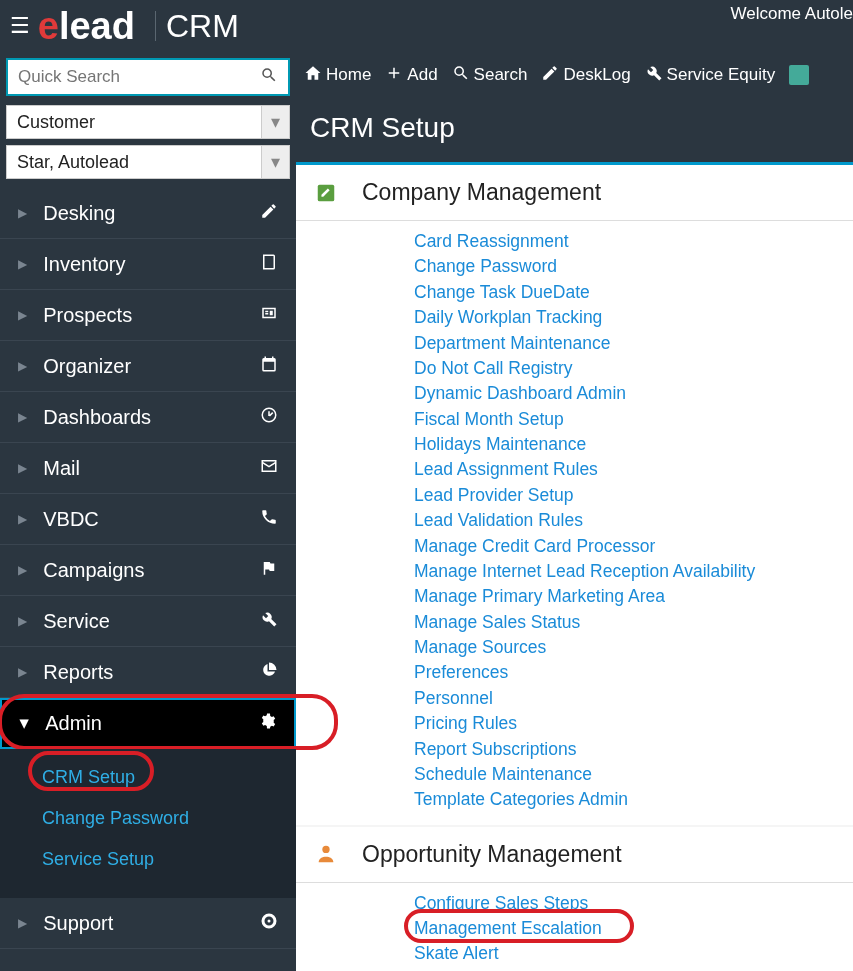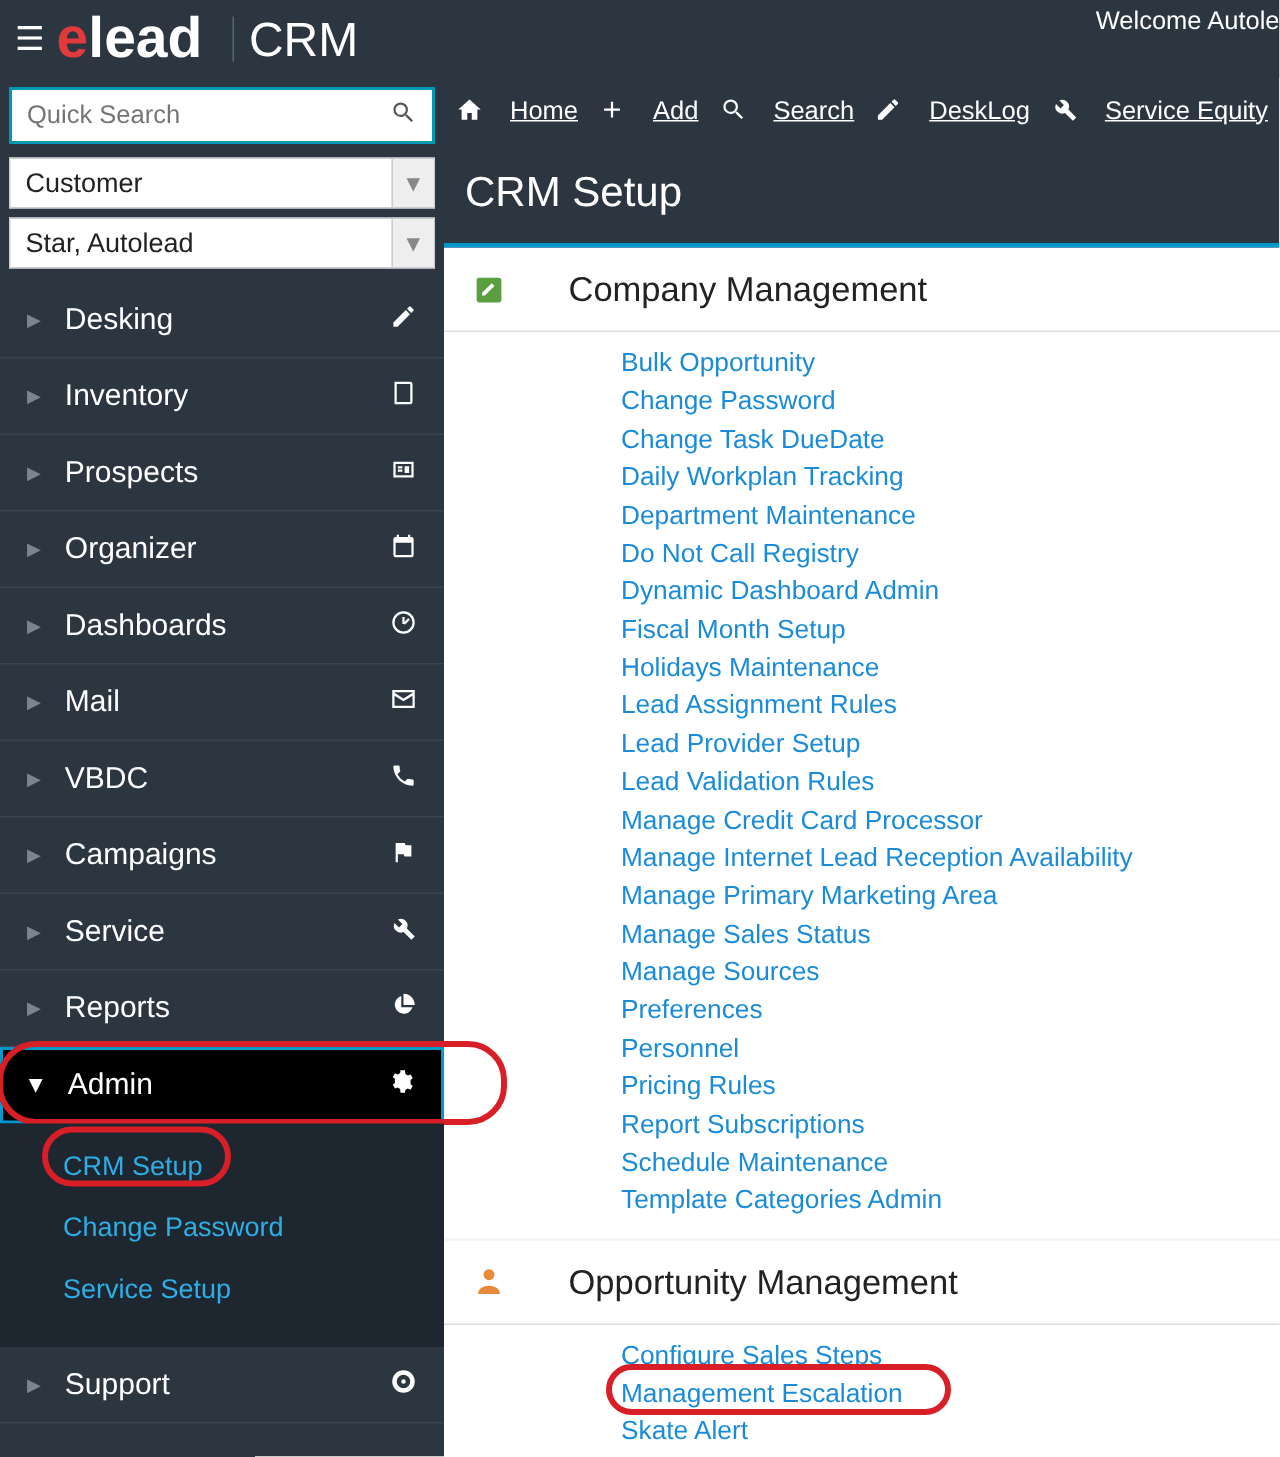--- a/index.html
+++ b/index.html
@@ -125,21 +125,21 @@
   background: #2b3640;
   height: 46px;
   display: flex;
   align-items: center;
   padding: 0 8px;
   gap: 14px;
   color: #fff;
   font-size: 17px;
   position: relative;
 }
-.toolbar .tb-item { display: flex; align-items: flex-start; gap: 18px; cursor: pointer; white-space: nowrap; text-decoration: underline; }
+.toolbar .tb-item { display: flex; align-items: center; gap: 4px; cursor: pointer; white-space: nowrap; }
 .toolbar .tb-icon { font-size: 16px; }
 .toolbar .green-box {
   width: 20px; height: 20px; background: #4a9; border-radius: 2px;
   display: inline-block;
 }
 
 .page-title-bar {
   background: #2b3640;
   padding: 14px 14px 18px 14px;
   border-bottom: 3px solid #0099cc;
@@ -147,21 +147,21 @@
 .page-title-bar h1 { color: #fff; font-size: 28px; font-weight: normal; }
 
 .content { flex: 1; overflow-y: auto; background: #f5f5f5; }
 
 .section { background: #fff; margin-bottom: 2px; }
 .section-header {
   display: flex;
   align-items: center;
   padding: 14px 18px;
   border-bottom: 1px solid #ddd;
-  gap: 41px;
+  gap: 24px;
 }
 .section-header .sec-icon { width: 24px; height: 24px; display: flex; align-items: center; justify-content: center; }
 .section-header h2 { font-size: 23px; font-weight: normal; color: #222; }
 
 .links {
   padding: 8px 0 12px 118px;
   position: relative;
 }
 .links a {
   display: block;
@@ -390,21 +390,21 @@
         <div class="section-header">
           <span class="sec-icon">
             <svg class="icon-lg" viewBox="0 0 24 24">
                 <rect x="3" y="3" width="18" height="18" rx="2" fill="#5a9e3f"></rect>
                 <path d="M7 14l7-7 2 2-7 7H7v-2z" fill="#fff"></path>
               </svg>
           </span>
           <h2>Company Management</h2>
         </div>
         <div class="links">
-          <a>Bulk Opportunity</a>
+          <a>Card Reassignment</a>
           <a>Change Password</a>
           <a>Change Task DueDate</a>
           <a>Daily Workplan Tracking</a>
           <a>Department Maintenance</a>
           <a>Do Not Call Registry</a>
           <a>Dynamic Dashboard Admin</a>
           <a>Fiscal Month Setup</a>
           <a>Holidays Maintenance</a>
           <a>Lead Assignment Rules</a>
           <a>Lead Provider Setup</a>

